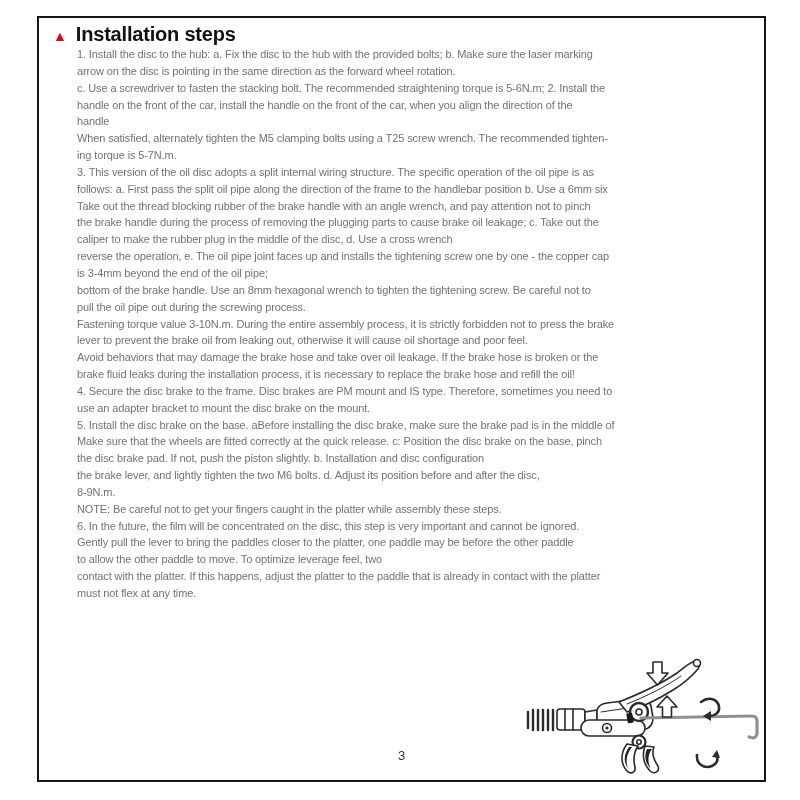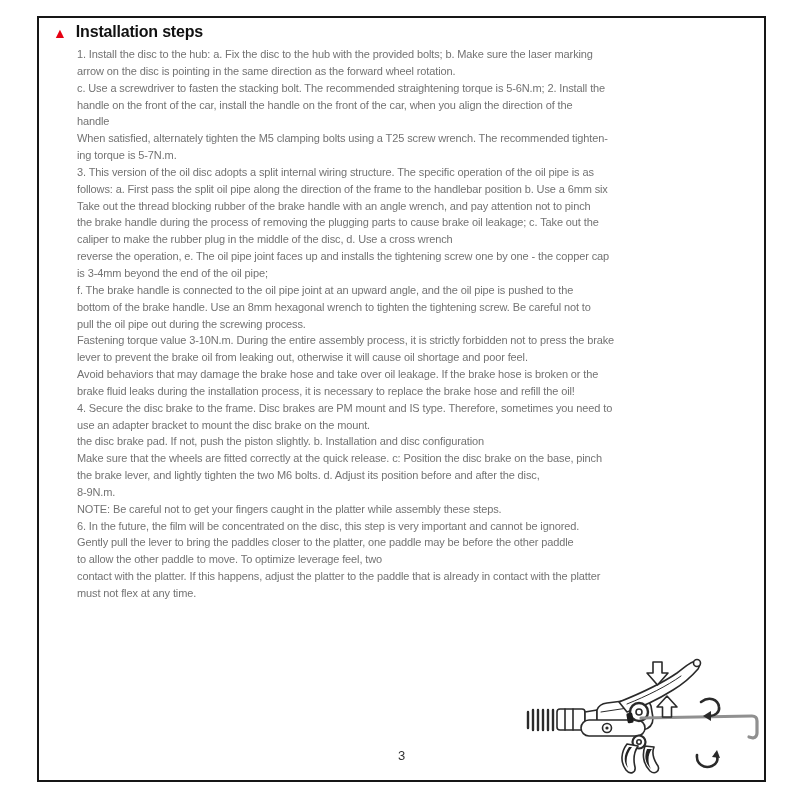--- a/index.html
+++ b/index.html
@@ -8,21 +8,21 @@
     position:absolute;left:37px;top:16px;width:729px;height:766px;
     border:2px solid #161616;background:#ffffff;box-sizing:border-box;
   }
   .title-row{
     position:absolute;left:14px;top:5px;display:flex;align-items:center;gap:9px;
   }
   .tri{
     color:#e60012;font-size:14px;line-height:1;transform:translateY(1px);
   }
   .title{
-    margin:0;font-size:16px;font-weight:700;letter-spacing:-0.2px;color:#111111;
+    margin:0;font-size:20px;font-weight:700;letter-spacing:-0.2px;color:#111111;
   }
   .body-text{
     position:absolute;left:38px;top:28px;width:686px;
     font-size:11px;line-height:16.85px;letter-spacing:-0.12px;color:#737373;
   }
   .line{min-height:16.85px;}
   .illus{
     position:absolute;left:476px;top:636px;width:250px;height:124px;
   }
   .pagenum{
@@ -48,31 +48,31 @@
       <div class="line">handle</div>
       <div class="line">When satisfied, alternately tighten the M5 clamping bolts using a T25 screw wrench. The recommended tighten-</div>
       <div class="line">ing torque is 5-7N.m.</div>
       <div class="line">3. This version of the oil disc adopts a split internal wiring structure. The specific operation of the oil pipe is as</div>
       <div class="line">follows: a. First pass the split oil pipe along the direction of the frame to the handlebar position b. Use a 6mm six</div>
       <div class="line">Take out the thread blocking rubber of the brake handle with an angle wrench, and pay attention not to pinch</div>
       <div class="line">the brake handle during the process of removing the plugging parts to cause brake oil leakage; c. Take out the</div>
       <div class="line">caliper to make the rubber plug in the middle of the disc, d. Use a cross wrench</div>
       <div class="line">reverse the operation, e. The oil pipe joint faces up and installs the tightening screw one by one - the copper cap</div>
       <div class="line">is 3-4mm beyond the end of the oil pipe;</div>
-      <div class="line">f. The brake handle is connected to the oil pipe joint at an upward angle, and the oil pipe is pushed to the</div>
       <div class="line">bottom of the brake handle. Use an 8mm hexagonal wrench to tighten the tightening screw. Be careful not to</div>
       <div class="line">pull the oil pipe out during the screwing process.</div>
       <div class="line">Fastening torque value 3-10N.m. During the entire assembly process, it is strictly forbidden not to press the brake</div>
       <div class="line">lever to prevent the brake oil from leaking out, otherwise it will cause oil shortage and poor feel.</div>
       <div class="line">Avoid behaviors that may damage the brake hose and take over oil leakage. If the brake hose is broken or the</div>
       <div class="line">brake fluid leaks during the installation process, it is necessary to replace the brake hose and refill the oil!</div>
       <div class="line">4. Secure the disc brake to the frame. Disc brakes are PM mount and IS type. Therefore, sometimes you need to</div>
       <div class="line">use an adapter bracket to mount the disc brake on the mount.</div>
+      <div class="line">5. Install the disc brake on the base. aBefore installing the disc brake, make sure the brake pad is in the middle of</div>
+      <div class="line">Make sure that the wheels are fitted correctly at the quick release. c: Position the disc brake on the base, pinch</div>
       <div class="line">the disc brake pad. If not, push the piston slightly. b. Installation and disc configuration</div>
-      <div class="line">Make sure that the wheels are fitted correctly at the quick release. c: Position the disc brake on the base, pinch</div>
       <div class="line">the brake lever, and lightly tighten the two M6 bolts. d. Adjust its position before and after the disc,</div>
       <div class="line">8-9N.m.</div>
       <div class="line">NOTE: Be careful not to get your fingers caught in the platter while assembly these steps.</div>
       <div class="line">6. In the future, the film will be concentrated on the disc, this step is very important and cannot be ignored.</div>
       <div class="line">Gently pull the lever to bring the paddles closer to the platter, one paddle may be before the other paddle</div>
       <div class="line">to allow the other paddle to move. To optimize leverage feel, two</div>
       <div class="line">contact with the platter. If this happens, adjust the platter to the paddle that is already in contact with the platter</div>
       <div class="line">must not flex at any time.</div>
     </div>
 

